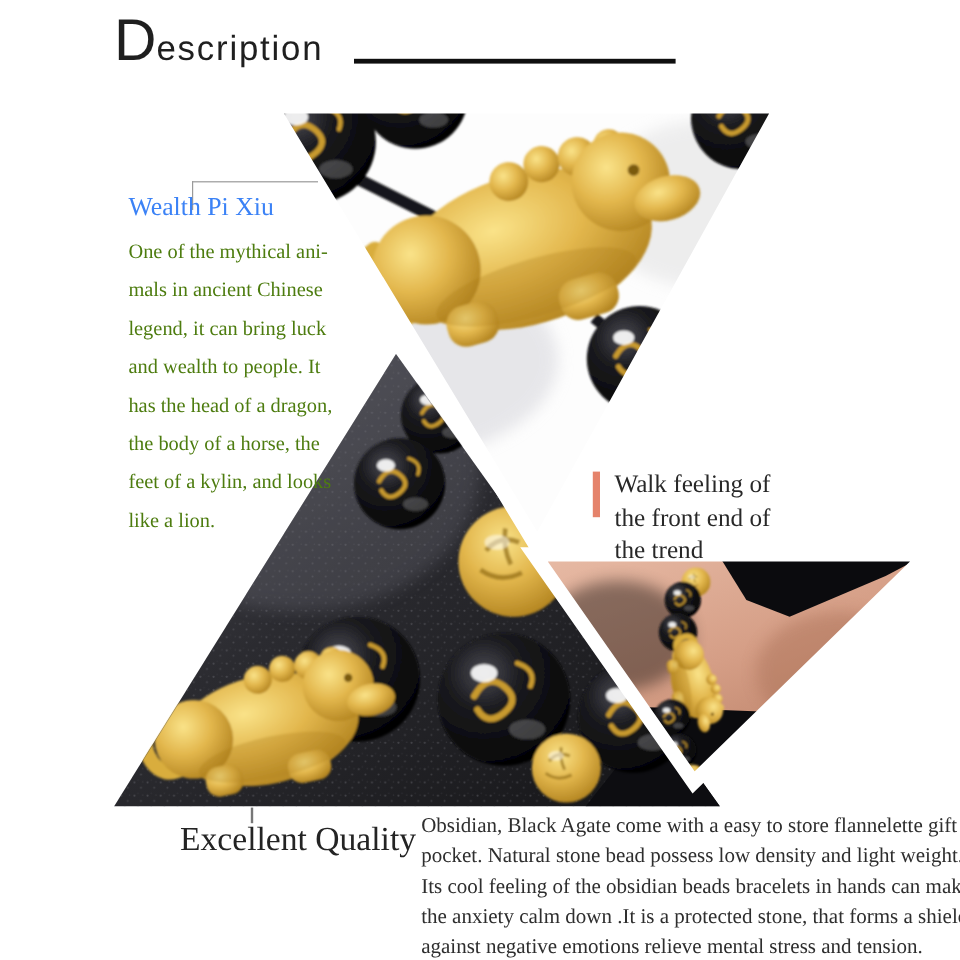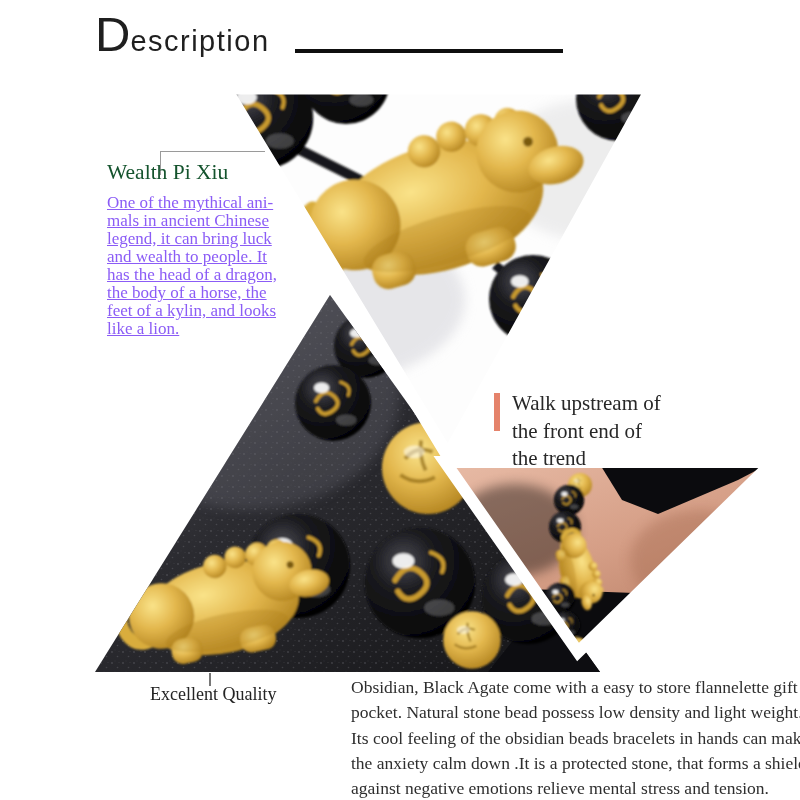--- a/index.html
+++ b/index.html
@@ -10,31 +10,31 @@
          font-family:"Liberation Sans", sans-serif;color:#1f1f1f;font-weight:300;}
   .title .cap{font-size:49px;line-height:1;font-weight:300;}
   .title .rest{font-size:29px;letter-spacing:1.5px;font-weight:300;}
   .title-rule{position:absolute;left:295px;top:49px;width:268px;height:4px;background:#0f0f0f;}
   
   .collage{position:absolute;left:0;top:0;}
   
   .bracket{position:absolute;left:160px;top:151px;width:104px;height:23px;
            border-top:1.5px solid #9a9a9a;border-left:1.5px solid #9a9a9a;}
   .left-text{position:absolute;left:107px;top:160px;width:220px;}
-  .left-text h2{margin:0 0 9px 0;font-size:21.5px;font-weight:normal;color:#14532d;}
+  .left-text h2{margin:0 0 9px 0;font-size:21.5px;font-weight:normal;color:#3b82f6;}
   .lines{margin:0;white-space:pre-line;}
-  .left-text .lines{font-size:17px;line-height:18px;color:#8b5cf6;text-decoration:underline;}
+  .left-text .lines{font-size:17px;line-height:32px;color:#4d7c0f;}
   
   .right-text{position:absolute;left:494px;top:390px;display:flex;align-items:flex-start;}
   .accent-bar{display:block;width:6px;height:38px;background:#E5836B;margin:3px 12px 0 0;}
   .right-text .lines{font-size:21px;line-height:27.5px;color:#282828;}
   
   .tick{position:absolute;left:209px;top:673px;width:1.5px;height:13px;background:#777;}
   .quality{position:absolute;left:150px;top:684px;}
-  .quality p{margin:0;font-size:18px;color:#242424;}
+  .quality p{margin:0;font-size:28px;color:#242424;}
   
   .bottom-text{position:absolute;left:303px;top:675px;width:490px;margin-left:48px;}
   .bottom-text .lines{font-size:17.5px;line-height:25.3px;color:#2e2e2e;}
 </style>
 </head>
 <body>
 
 <div class="page">
 
   <div class="title">
@@ -190,21 +190,21 @@
 legend, it can bring luck
 and wealth to people. It
 has the head of a dragon,
 the body of a horse, the
 feet of a kylin, and looks
 like a lion.</p>
   </section>
 
   <section class="right-text">
     <span class="accent-bar"></span>
-    <p class="lines">Walk upstream of
+    <p class="lines">Walk feeling of
 the front end of
 the trend</p>
   </section>
 
   <div class="tick"></div>
   <section class="quality">
     <p>Excellent Quality</p>
   </section>
 
   <section class="bottom-text">

